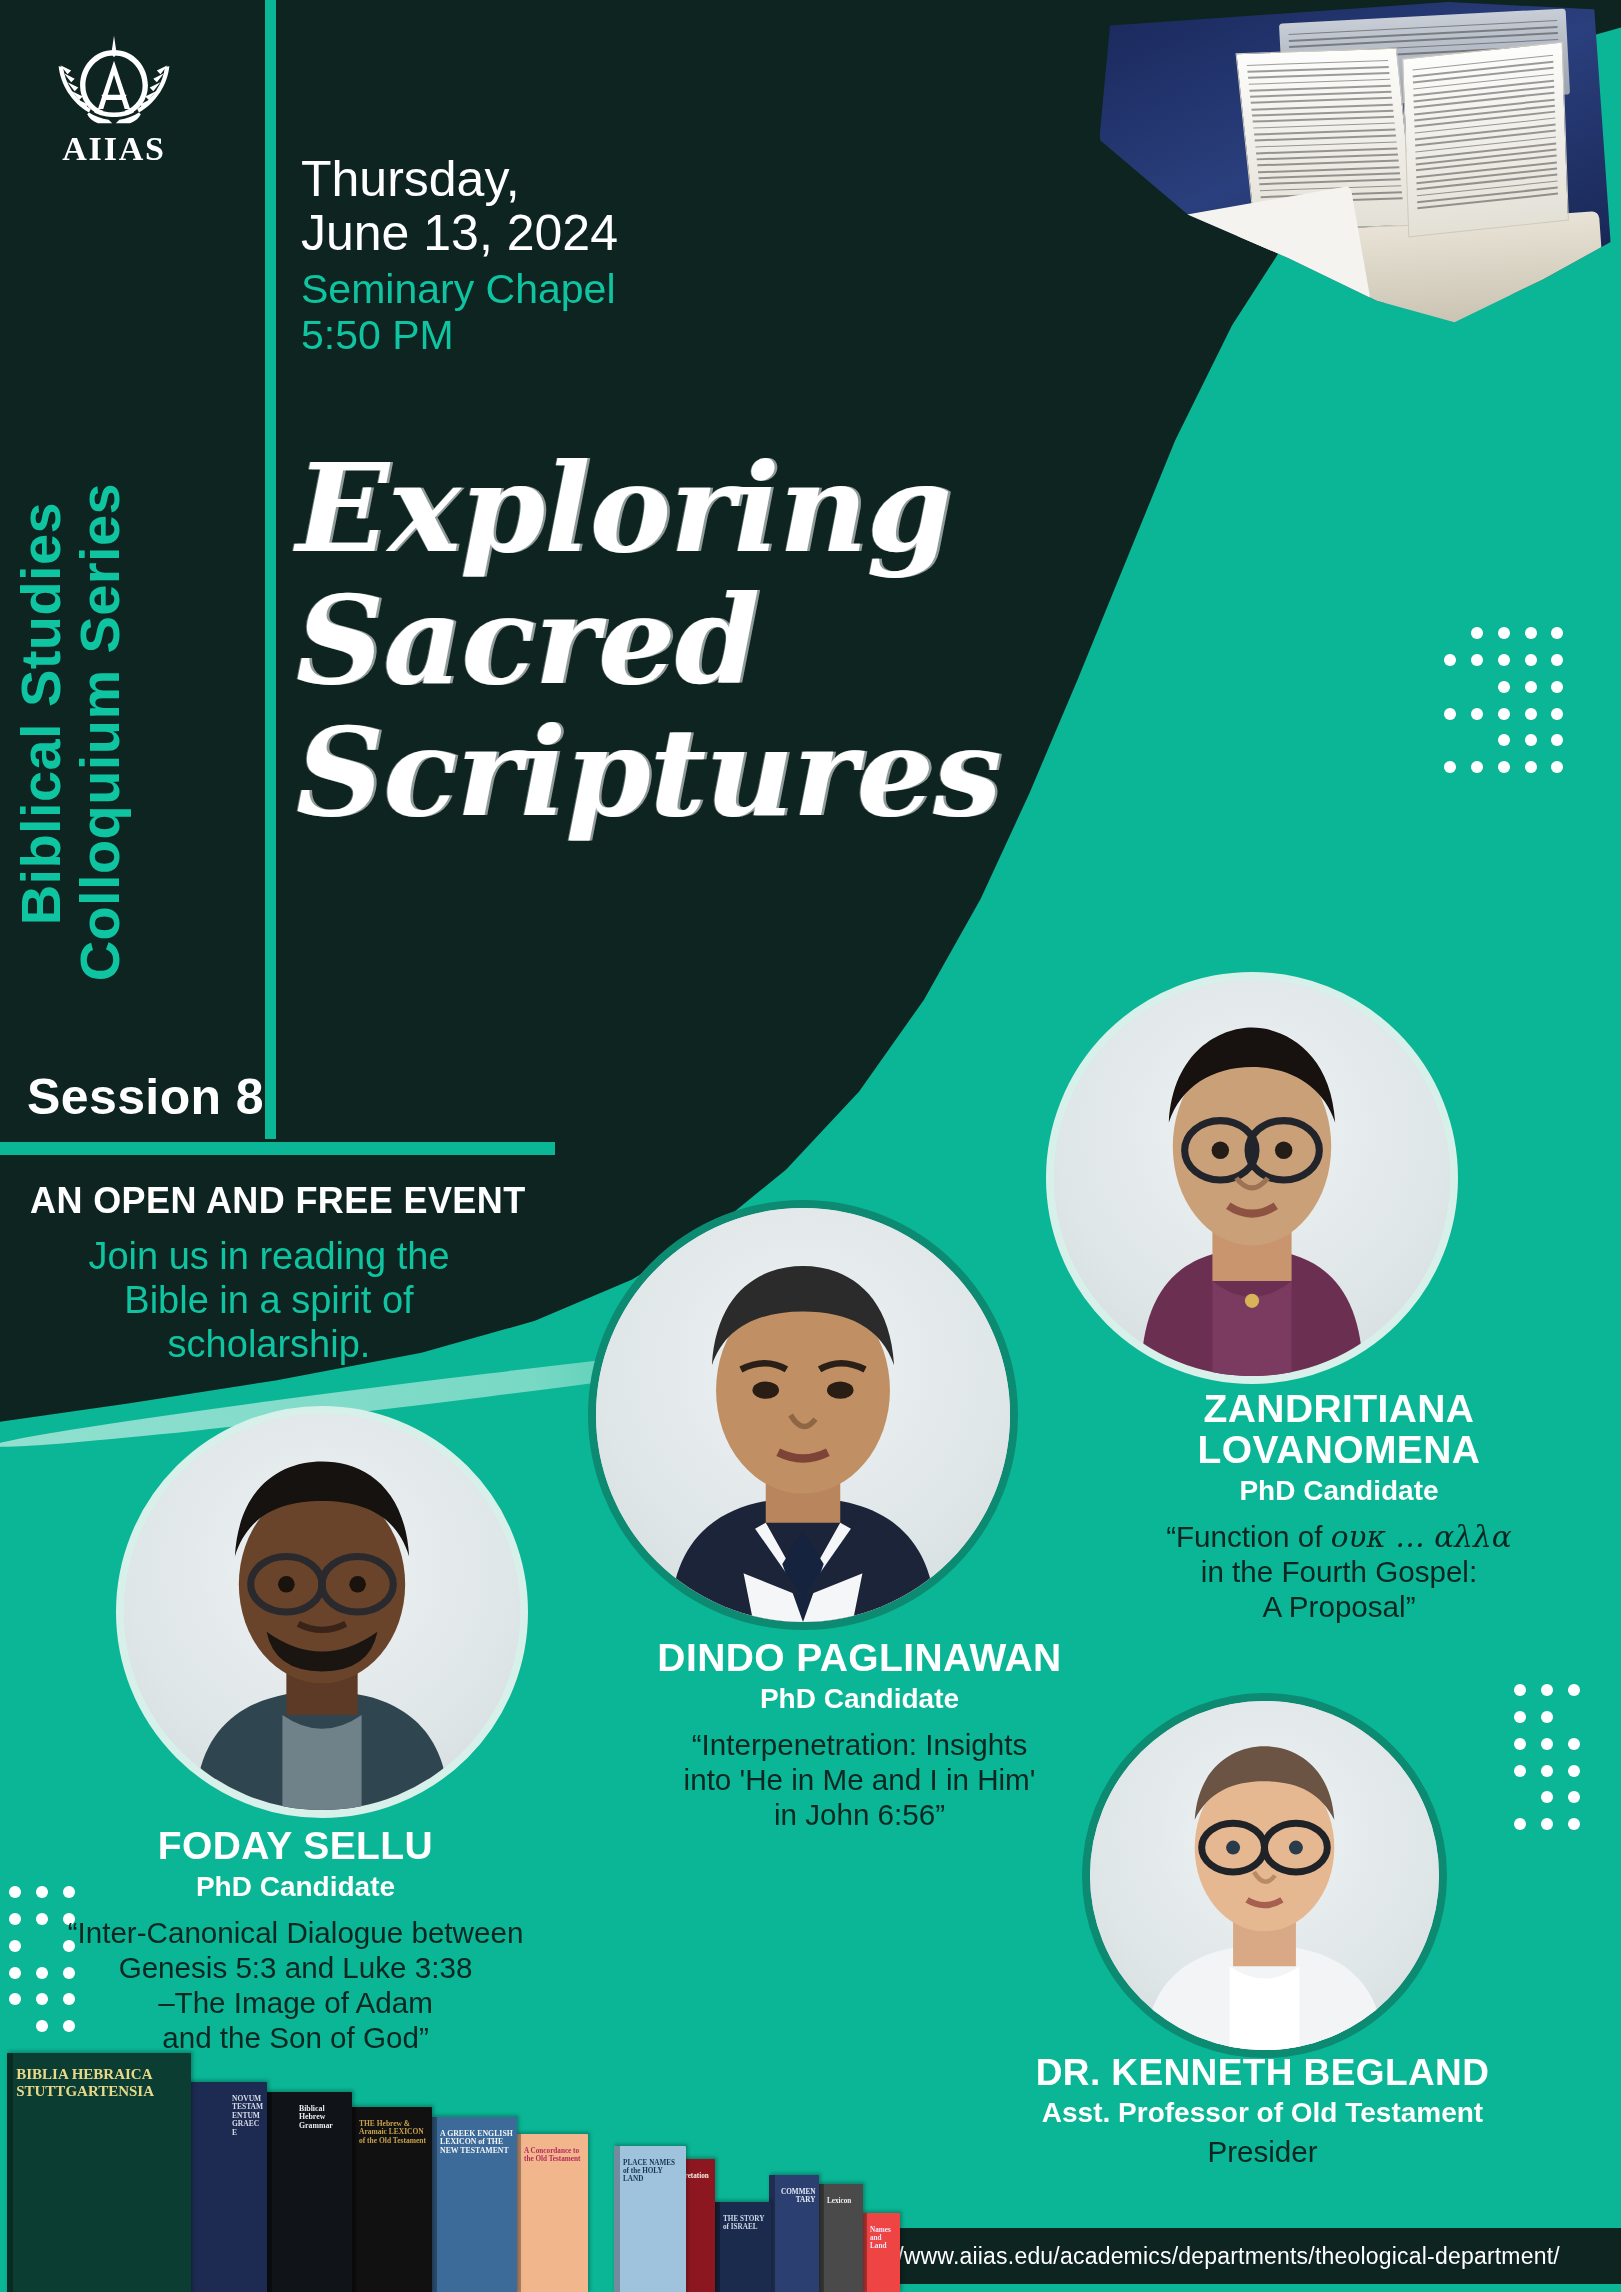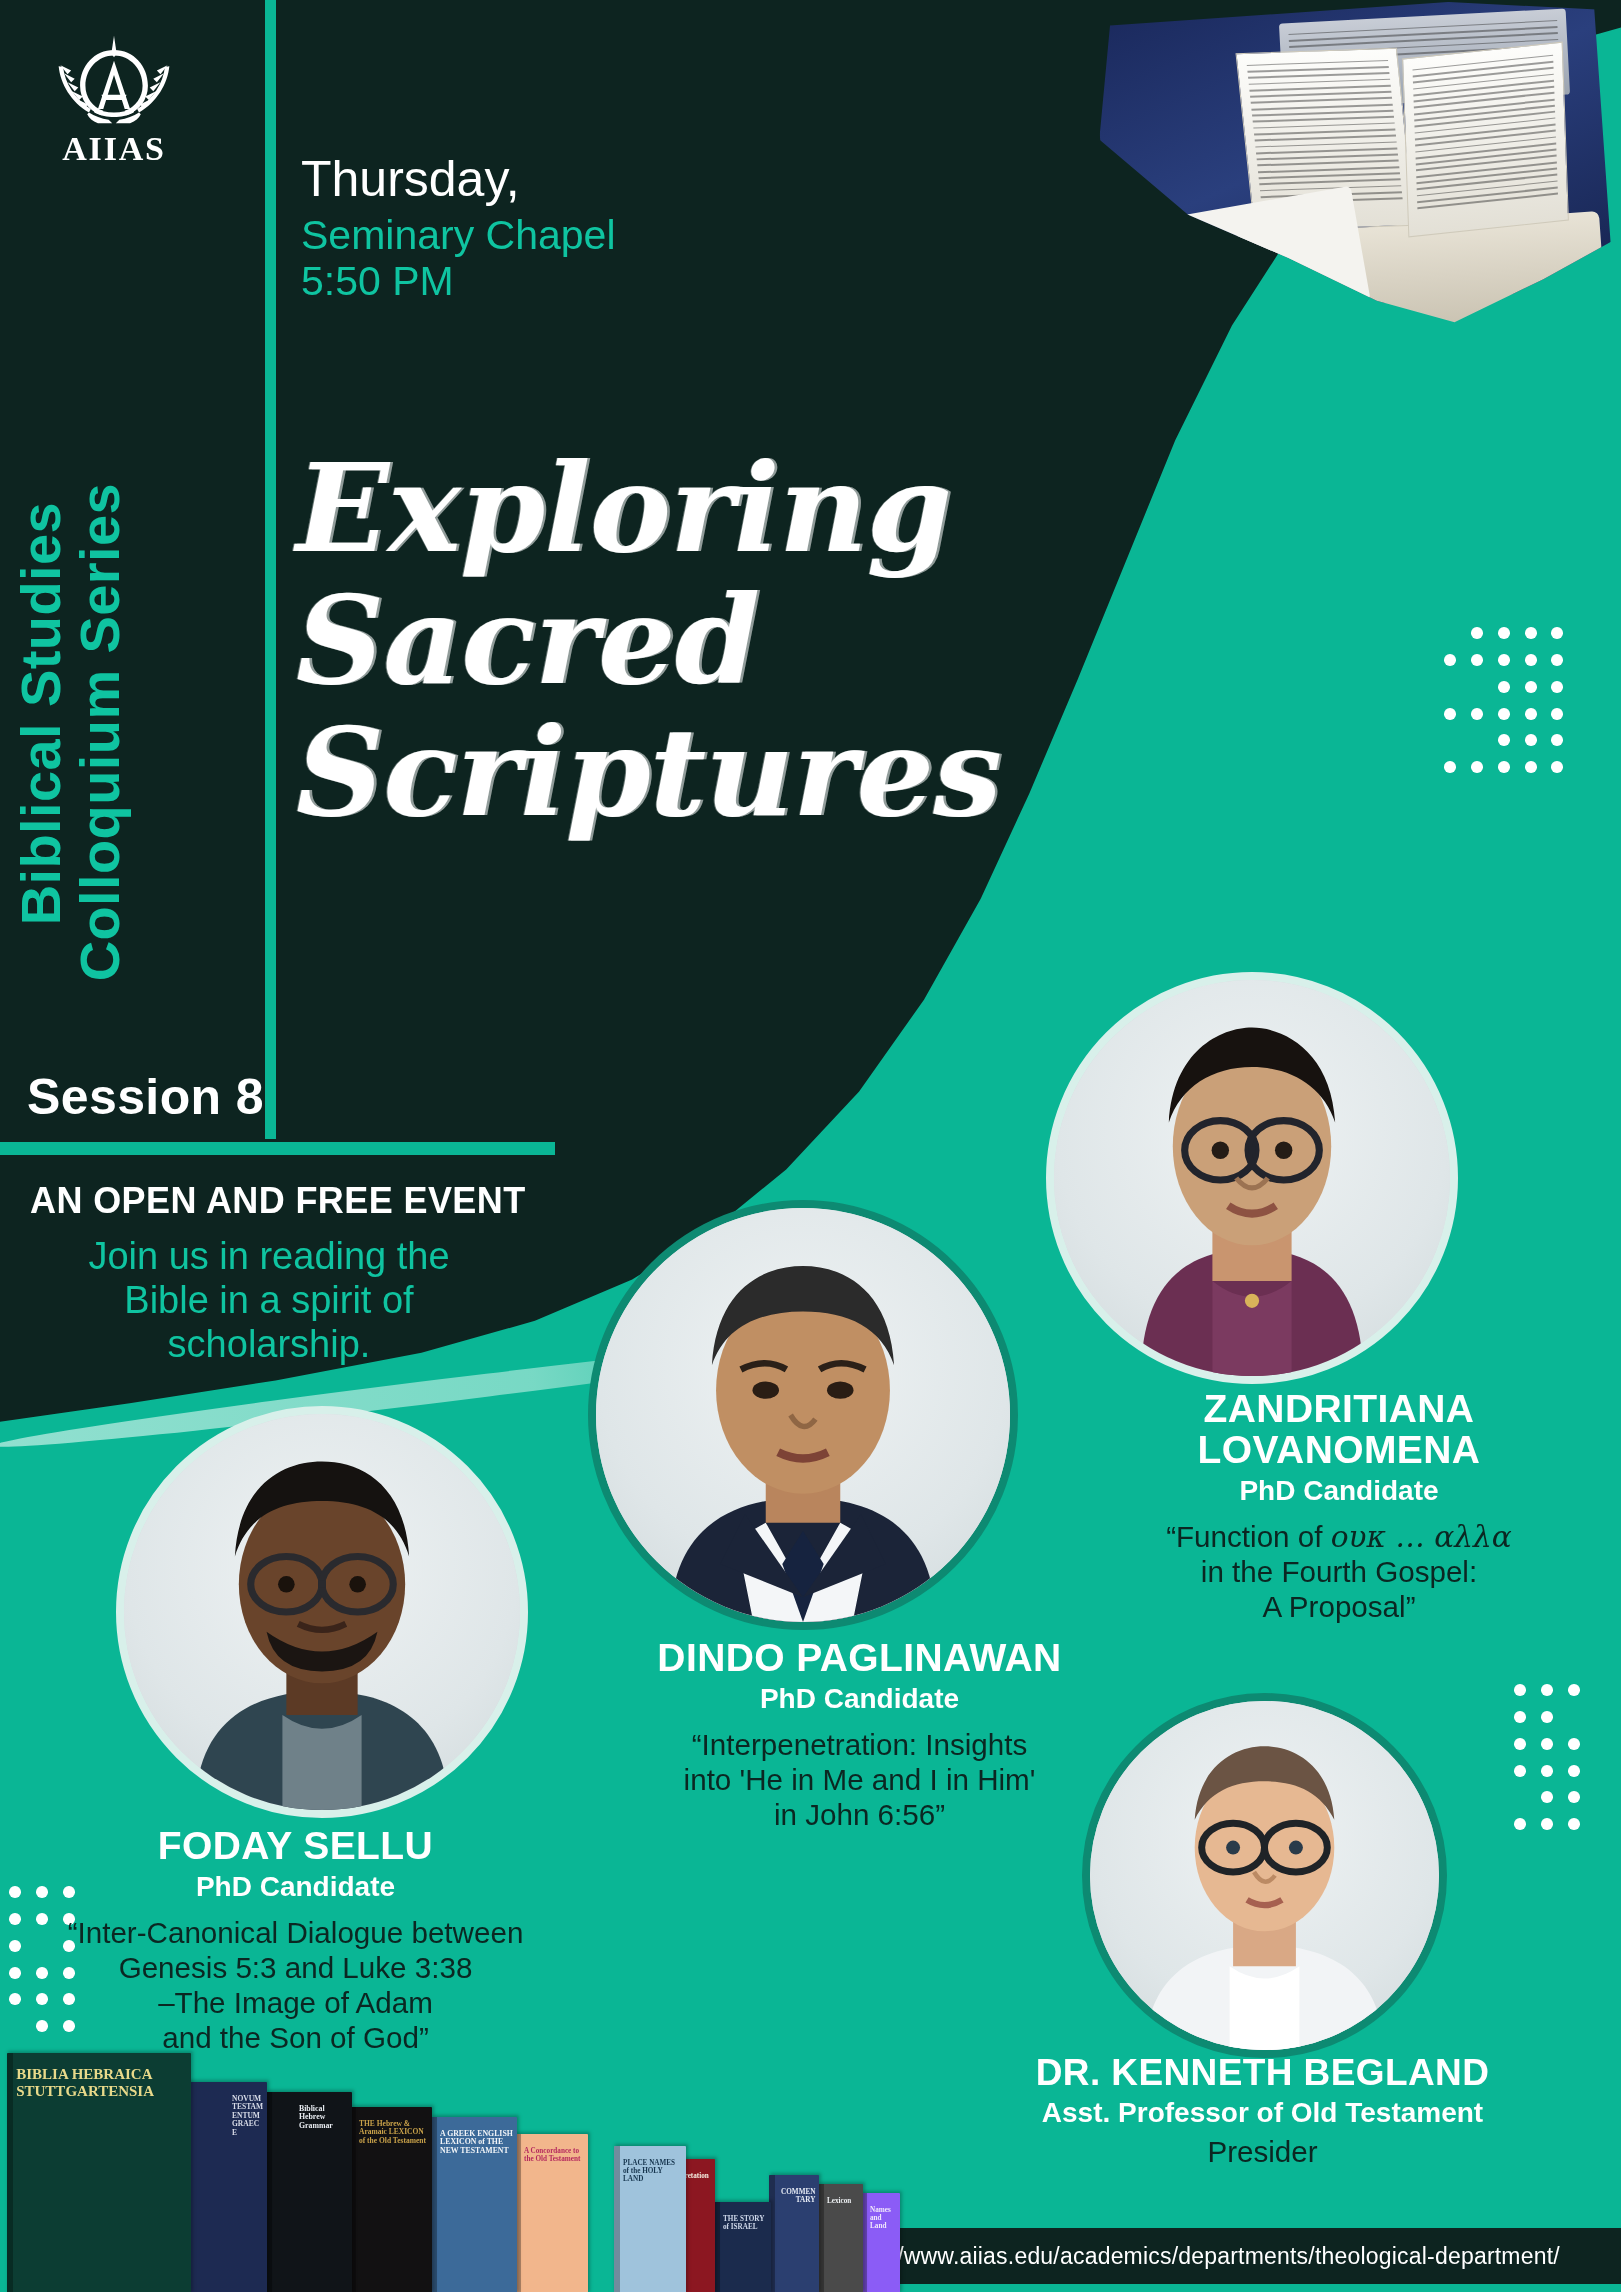--- a/index.html
+++ b/index.html
@@ -355,20 +355,21 @@
     <div class="logo-text">AIIAS</div>
   </div>
 
   <div class="vert-series">
     <span class="l1">Biblical Studies</span>
     <span class="l2">Colloquium Series</span>
   </div>
 
   <div class="date-block">
     <div class="date-line">Thursday,</div>
+    <div class="date-line">June 13, 2024</div>
     <div class="venue-line">Seminary Chapel</div>
     <div class="time-line">5:50 PM</div>
   </div>
 
   <div class="main-title">
     <span>Exploring</span>
     <span>Sacred</span>
     <span>Scriptures</span>
   </div>
 
@@ -597,21 +598,21 @@
         <div class="bt" style="color: rgb(207, 216, 234); font-size: 7.2px;">THE STORY of ISRAEL</div>
       </div>
       <div class="book" style="left: 769px; width: 50px; height: 118px; background: rgb(43, 63, 112); z-index: 91; text-align: right;">
         <div class="sp"></div>
         <div class="bt" style="color: rgb(230, 235, 245); font-size: 7.2px;">COMMENTARY</div>
       </div>
       <div class="book" style="left: 818px; width: 45px; height: 109px; background: rgb(74, 74, 74); z-index: 90;">
         <div class="sp"></div>
         <div class="bt" style="color: rgb(236, 239, 241); font-size: 7.2px;">Lexicon</div>
       </div>
-      <div class="book" style="left: 861px; width: 39px; height: 100px; background: #8b5cf6; z-index: 89;">
+      <div class="book" style="left: 861px; width: 39px; height: 80px; background: #ef4444; z-index: 89;">
         <div class="sp"></div>
         <div class="bt" style="color: rgb(241, 232, 251); font-size: 7.2px;">Names and Land</div>
       </div>
     </div>
 
   <div class="url-bar">
     <span>https://www.aiias.edu/academics/departments/theological-department/</span>
   </div>
 
 </div>

